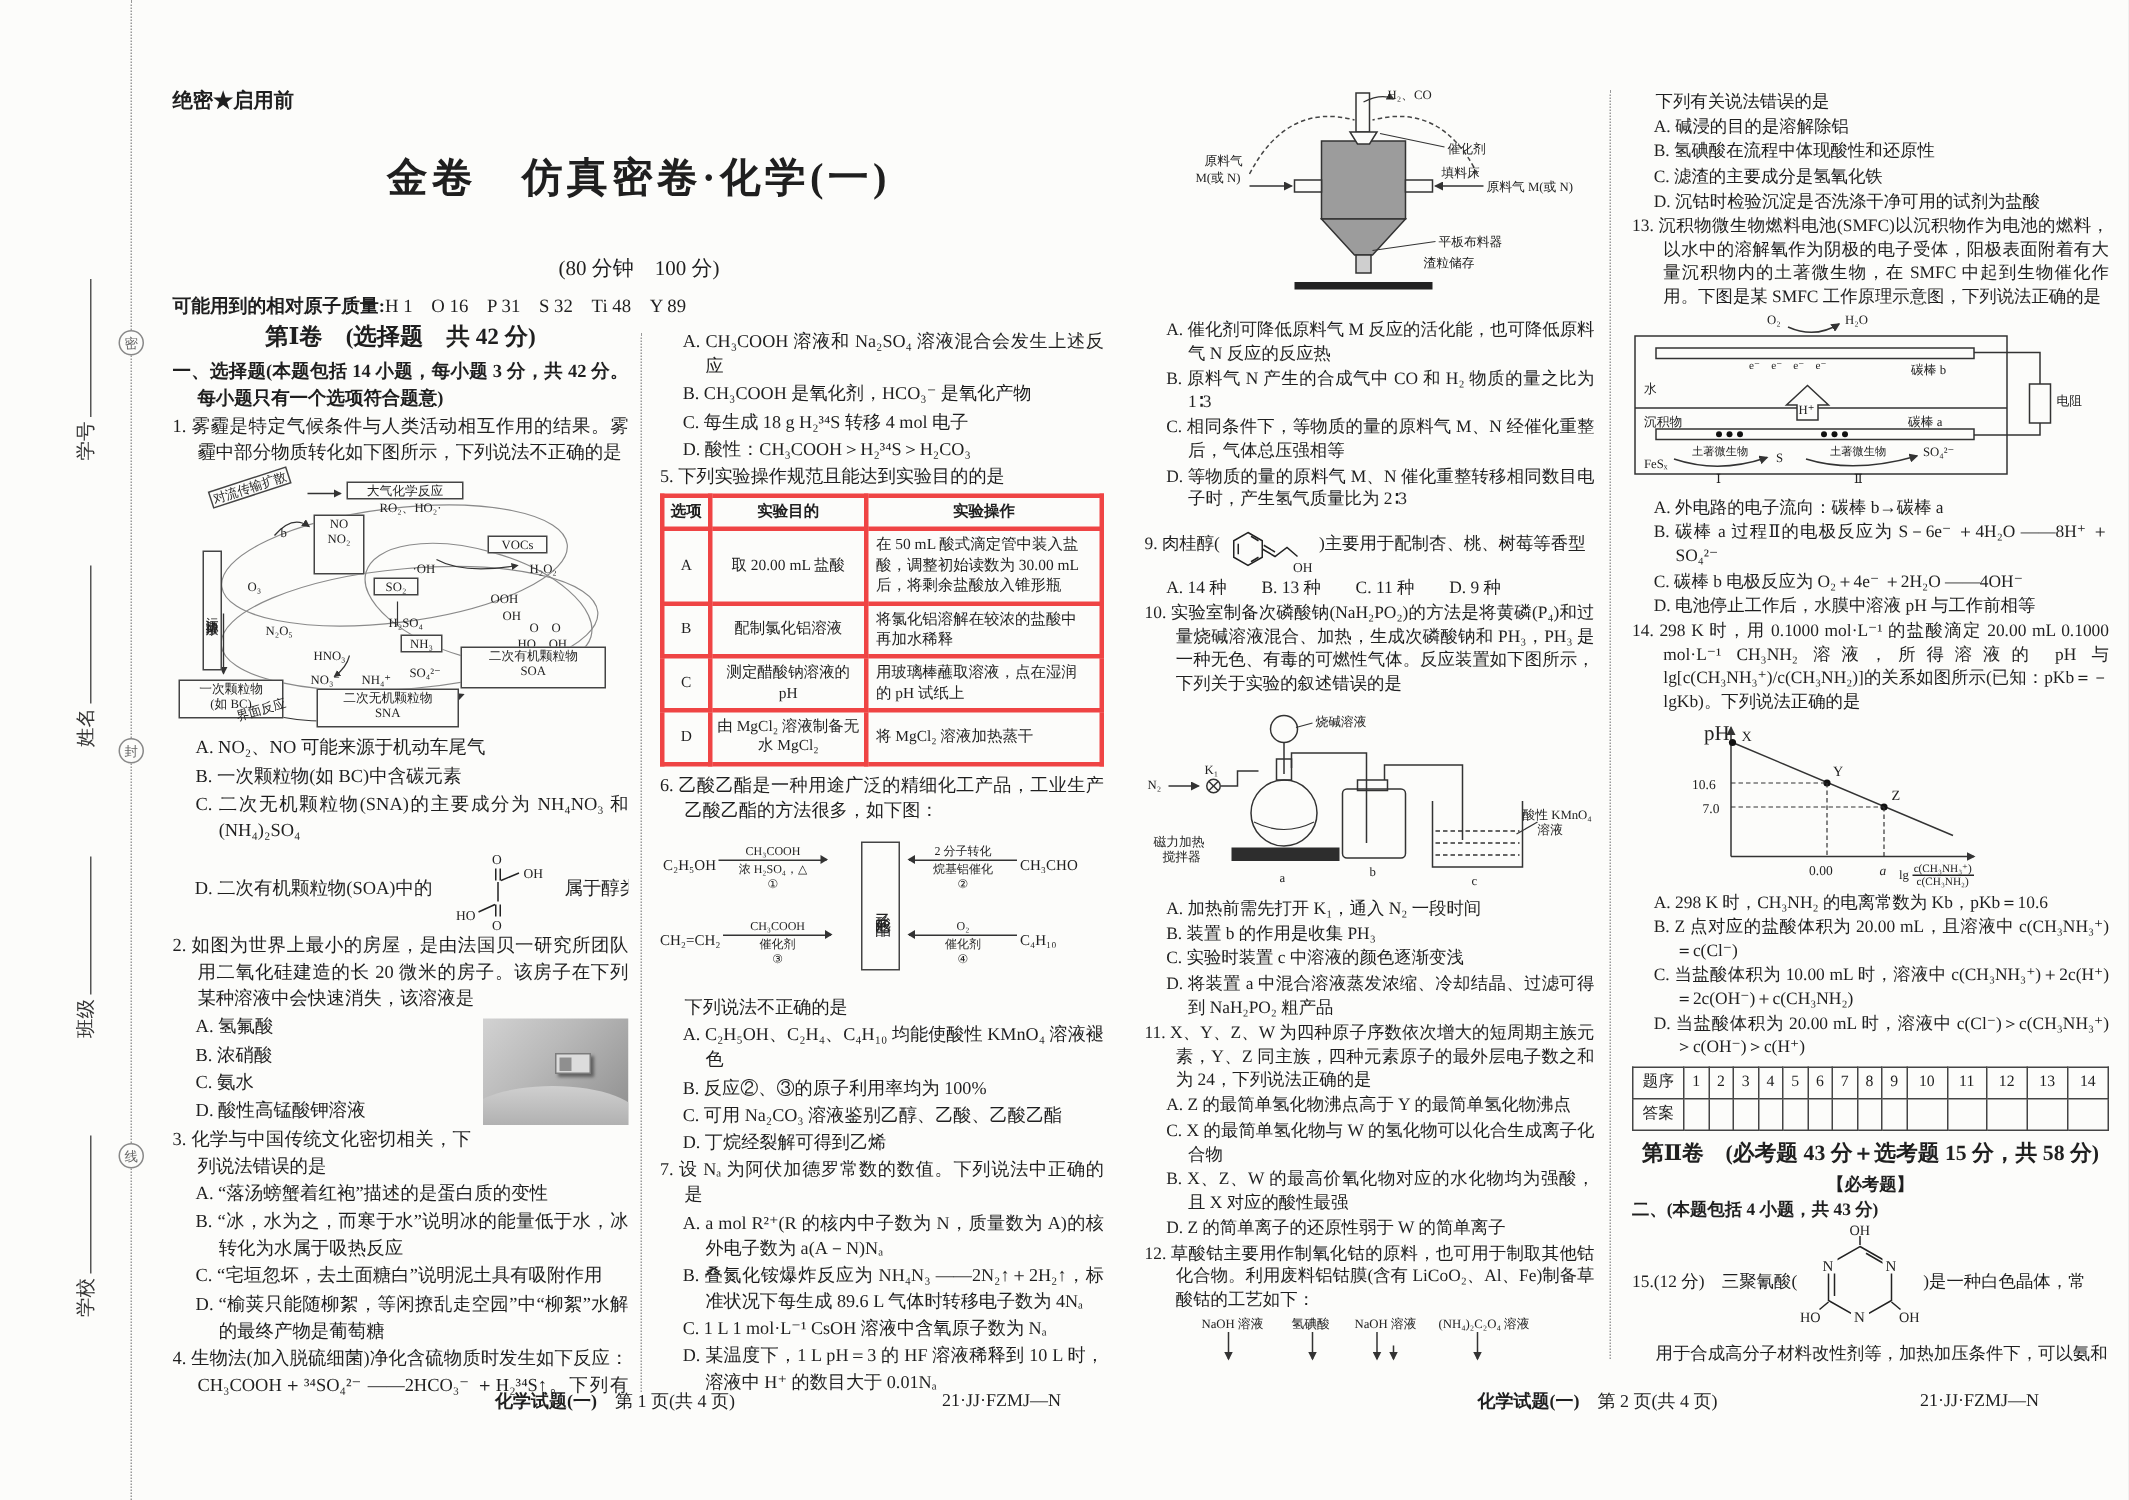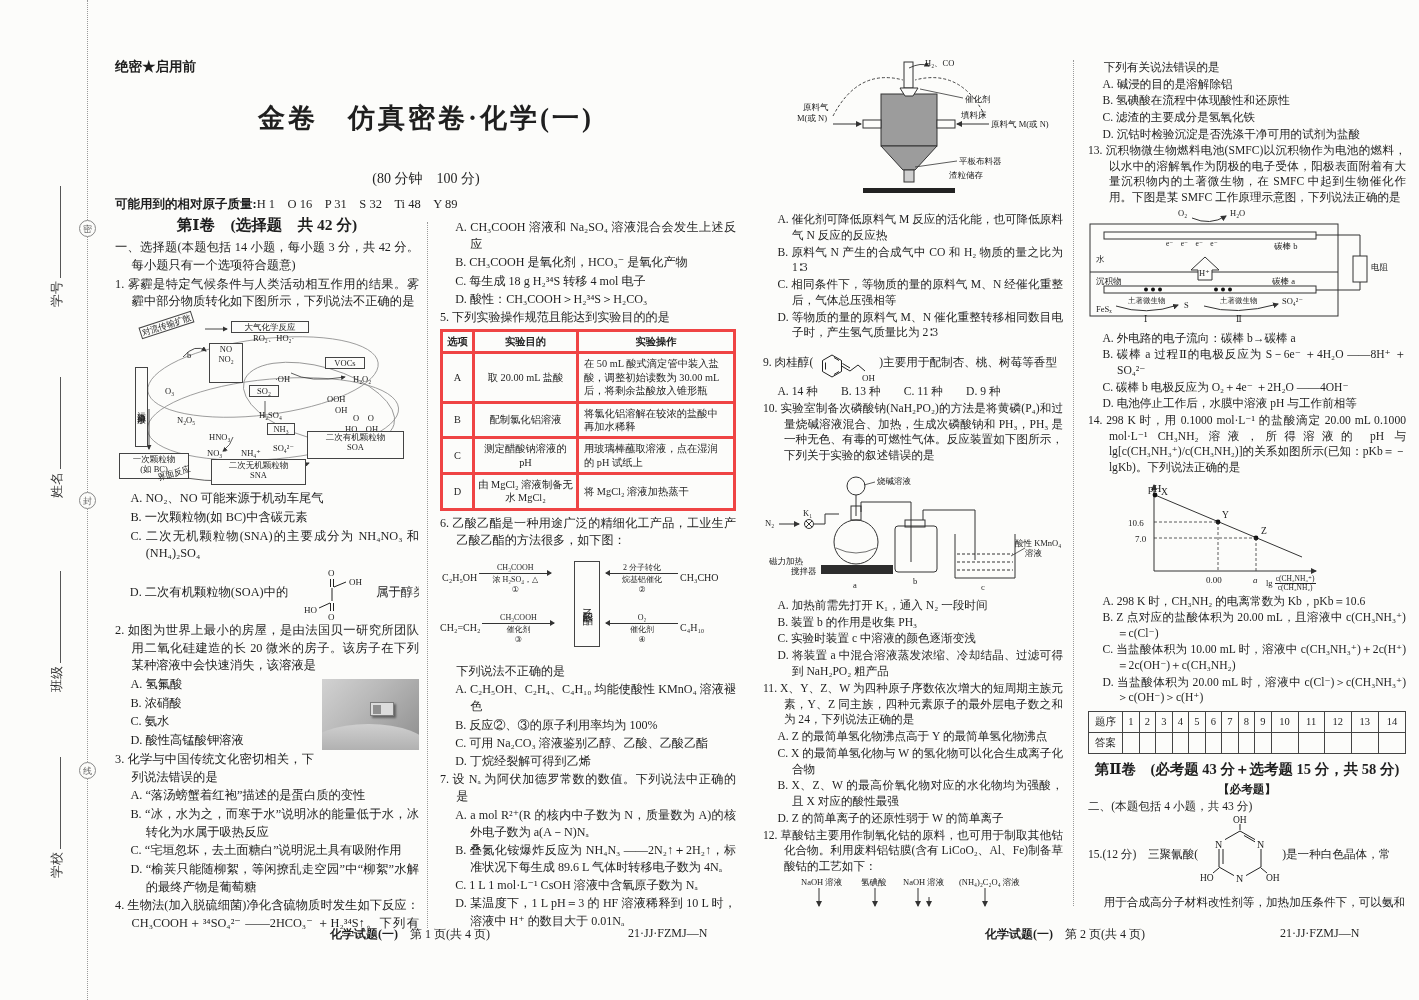--- a/index.html
+++ b/index.html
@@ -31,21 +31,21 @@
   #col3 { left:763px; top:57px;  width:300px; height:856px; font-size:11.6px; line-height:1.36; }
   #col4 { left:1088px; top:60px; width:318px; height:850px; font-size:11.6px; line-height:1.35; }
   .sep { position:absolute; border-left:1px dotted #999; }
   #sep1 { left:427px; top:222px; height:706px; }
   #sep2 { left:1073px; top:60px; height:846px; }
 
   p { margin:0 0 1px 0; }
   .hd1 { text-align:center; font-weight:bold; font-size:15.5px; margin-bottom:3px; }
   .hd2 { text-align:center; font-weight:bold; font-size:14.5px; margin:6px 0 2px 0; }
   .ctrb { text-align:center; font-weight:bold; }
-  .sec { font-weight:normal; }
+  .sec { font-weight:bold; }
   .q  { padding-left:1.35em; text-indent:-1.35em; }
   .q2 { padding-left:1.8em; text-indent:-1.8em; }
   .opt { padding-left:2.5em; text-indent:-1.25em; }
   .cont { padding-left:1.35em; }
   .row { display:flex; align-items:center; white-space:nowrap; overflow:hidden; }
   .rowopt { padding-left:1.2em; }
 
   
   table { border-collapse:collapse; width:100%; margin:3px 0 4px 0; }
   .t5 { font-size:10.3px; line-height:1.3; }
@@ -383,21 +383,21 @@
         <line x1="194" y1="88" x2="250" y2="88" stroke="#333" stroke-dasharray="3,2"></line>
         <line x1="194" y1="96" x2="250" y2="96" stroke="#333" stroke-dasharray="3,2"></line>
         <line x1="194" y1="104" x2="250" y2="104" stroke="#333" stroke-dasharray="3,2"></line>
         <line x1="262" y1="82" x2="248" y2="90" stroke="#333" stroke-width="0.8"></line>
         <line x1="112" y1="16" x2="101" y2="19" stroke="#333" stroke-width="0.8"></line>
       </svg>
       <span class="dl" style="left:2px;top:52px">N₂</span>
       <span class="dl" style="left:40px;top:42px">K₁</span>
       <span class="dl" style="left:114px;top:10px">烧碱溶液</span>
       <span class="dl" style="left:6px;top:90px">磁力加热</span>
-      <span class="dl" style="left:28px;top:100px">搅拌器</span>
+      <span class="dl" style="left:12px;top:100px">搅拌器</span>
       <span class="dl" style="left:90px;top:114px">a</span>
       <span class="dl" style="left:150px;top:110px">b</span>
       <span class="dl" style="left:218px;top:116px">c</span>
       <span class="dl" style="left:252px;top:72px">酸性 KMnO₄</span>
       <span class="dl" style="left:262px;top:82px">溶液</span>
     </div>
     <p class="opt">A. 加热前需先打开 K₁，通入 N₂ 一段时间</p>
     <p class="opt">B. 装置 b 的作用是收集 PH₃</p>
     <p class="opt">C. 实验时装置 c 中溶液的颜色逐渐变浅</p>
     <p class="opt">D. 将装置 a 中混合溶液蒸发浓缩、冷却结晶、过滤可得到 NaH₂PO₂ 粗产品</p>
@@ -504,21 +504,21 @@
         <line x1="40" y1="94" x2="202" y2="94" stroke="#333" marker-end="url(#ah6)"></line>
         <line x1="41" y1="18" x2="188" y2="80" stroke="#333"></line>
         <circle cx="41" cy="18" r="2.4" fill="#111"></circle>
         <circle cx="104" cy="45" r="2.4" fill="#111"></circle>
         <circle cx="142" cy="61" r="2.4" fill="#111"></circle>
         <line x1="40" y1="45" x2="104" y2="45" stroke="#333" stroke-dasharray="3,2" stroke-width="0.8"></line>
         <line x1="104" y1="45" x2="104" y2="94" stroke="#333" stroke-dasharray="3,2" stroke-width="0.8"></line>
         <line x1="40" y1="61" x2="142" y2="61" stroke="#333" stroke-dasharray="3,2" stroke-width="0.8"></line>
         <line x1="142" y1="61" x2="142" y2="94" stroke="#333" stroke-dasharray="3,2" stroke-width="0.8"></line>
       </svg>
-      <span class="dl" style="left:34px;top:4px;font-size:11px">pH</span>
+      <span class="dl" style="left:22px;top:4px;font-size:14px">pH</span>
       <span class="dl" style="left:47px;top:9px;font-size:9.5px">X</span>
       <span class="dl" style="left:108px;top:32px;font-size:9.5px">Y</span>
       <span class="dl" style="left:147px;top:48px;font-size:9.5px">Z</span>
       <span class="dl" style="left:14px;top:40px;font-size:9px">10.6</span>
       <span class="dl" style="left:21px;top:56px;font-size:9px">7.0</span>
       <span class="dl" style="left:92px;top:97px;font-size:9px">0.00</span>
       <span class="dl" style="left:139px;top:97px;font-size:9px;font-style:italic">a</span>
       <span class="dl" style="left:152px;top:98px"><span>lg</span> <span class="frac">
             <span class="ft">c(CH₃NH₃⁺)</span>
             <span>c(CH₃NH₂)</span>

